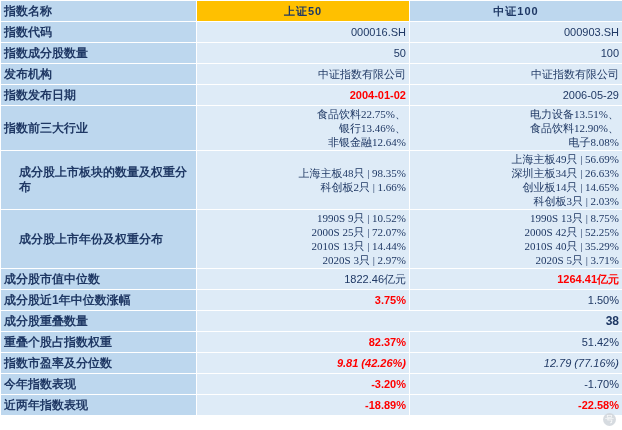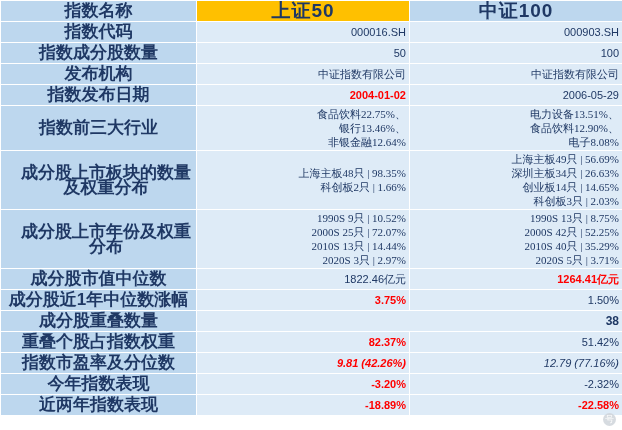--- a/index.html
+++ b/index.html
@@ -28,31 +28,31 @@
     border: 1px solid #ffffff;
     padding: 1px 3px;
     vertical-align: middle;
     line-height: 14px;
     height: 18px;
   }
   .lbl {
     background: #bdd7ee;
     color: #1f3864;
     font-weight: bold;
-    text-align: center;
+    text-align: left;
     padding-right: 6px;
     width: 196px;
-    font-size: 17px;
+    font-size: 12px;
   }
   .colhead {
     background: #ffc000;
     color: #1f3864;
     font-weight: bold;
     text-align: center;
-    font-size: 19px;
+    font-size: 11px;
     height: 26px;
     letter-spacing: 1px;
   }
   .colhead.b {
     background: #bdd7ee;
   }
   .val {
     background: #deebf7;
     text-align: right;
     color: #1f3864;
@@ -203,21 +203,21 @@
 
       <tr>
         <td class="lbl">指数市盈率及分位数</td>
         <td class="val red nowrap">9.81 (42.26%)</td>
         <td class="val blue nowrap">12.79 (77.16%)</td>
       </tr>
 
       <tr>
         <td class="lbl">今年指数表现</td>
         <td class="val red">-3.20%</td>
-        <td class="val blue">-2.32%</td>
+        <td class="val blue">-1.70%</td>
       </tr>
 
       <tr>
         <td class="lbl">近两年指数表现</td>
         <td class="val red">-18.89%</td>
         <td class="val red">-22.58%</td>
       </tr>
     </tbody>
   </table>
 

